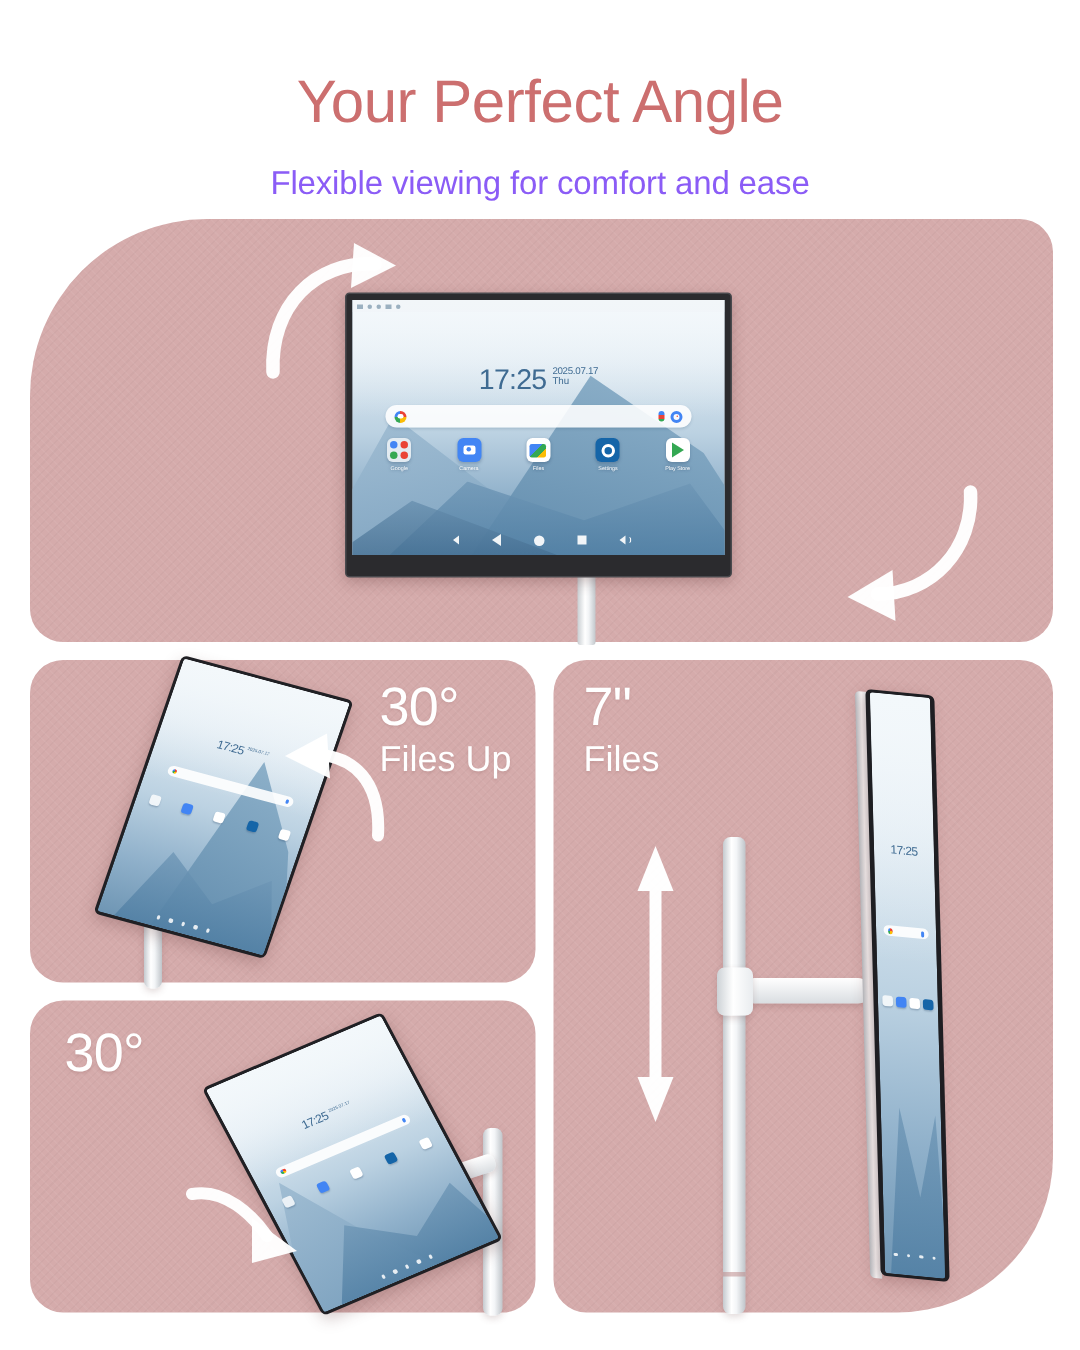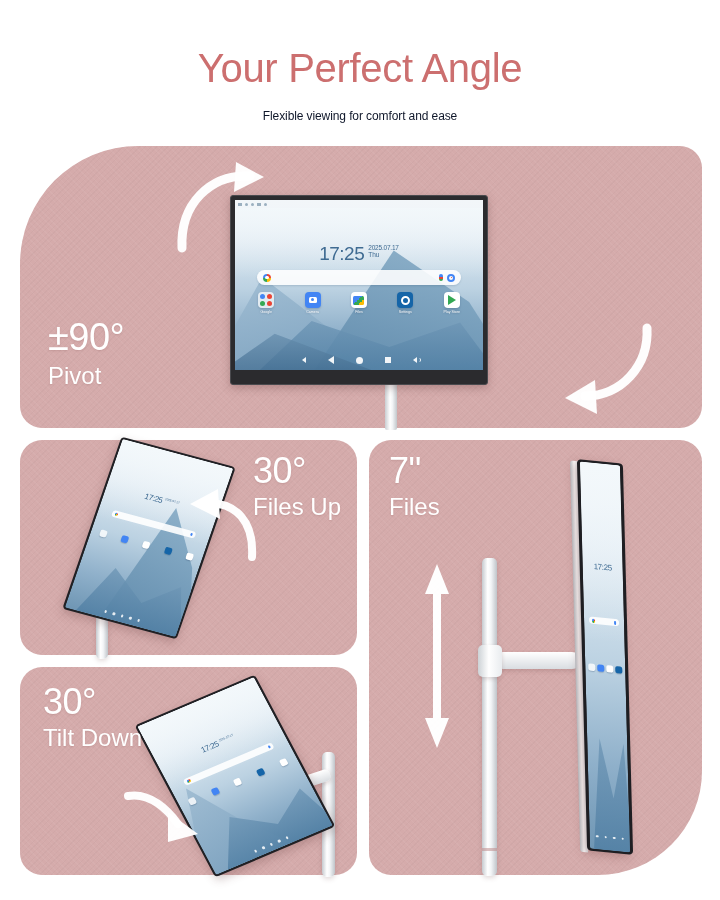--- a/index.html
+++ b/index.html
@@ -11,21 +11,21 @@
   }
   .page { position: relative; width: 720px; height: 685px; background: #fff; }
 
   
   .header { position: absolute; left: 0; top: 0; width: 720px; text-align: center; }
   .title {
     font-size: 40px; font-weight: 400; color: #cc6f6f;
     letter-spacing: -0.3px; line-height: 1; padding-top: 48px;
   }
   .subtitle {
-    font-size: 12px; color: #0f172a; font-weight: 400;
+    font-size: 22px; color: #8b5cf6; font-weight: 400;
     padding-top: 21px; letter-spacing: -0.1px;
   }
 
   
   .panel { position: absolute; background: #d5abab; overflow: hidden; }
   .panel::after {
     content: ""; position: absolute; inset: 0; pointer-events: none;
     background:
       repeating-linear-gradient(45deg, rgba(255,255,255,.045) 0 1px, rgba(0,0,0,0) 1px 4px),
       repeating-linear-gradient(-45deg, rgba(0,0,0,.022) 0 1px, rgba(0,0,0,0) 1px 4px);
@@ -215,24 +215,20 @@
 
 <div class="page">
 
   <div class="header">
     <div class="title">Your Perfect Angle</div>
     <div class="subtitle">Flexible viewing for comfort and ease</div>
   </div>
 
   <div class="panel" id="panel-pivot"></div>
 
-  <div class="cap" id="cap-pivot">
-    <div class="big">±90°</div>
-    <div class="sub">Pivot</div>
-  </div>
 
   <svg class="arrow" style="left:170px; top:162px;" width="110" height="90" viewBox="0 0 110 90">
     <path d="M12 86 C 10 42, 40 12, 80 14" stroke="#ffffff" stroke-width="9" fill="none" stroke-linecap="round" opacity="0.97"></path>
     <path d="M66 0 L94 15 L64 30 Z" fill="#ffffff" opacity="0.97"></path>
   </svg>
 
   <svg class="arrow" style="left:555px; top:322px;" width="100" height="100" viewBox="0 0 100 100">
     <path d="M92 6 C 94 44, 66 74, 30 74" stroke="#ffffff" stroke-width="9" fill="none" stroke-linecap="round" opacity="0.97"></path>
     <path d="M40 58 L10 76 L42 92 Z" fill="#ffffff" opacity="0.97"></path>
   </svg>
@@ -366,21 +362,20 @@
           <b></b>
         </div>
       </div>
     </div>
   </div>
 
   <div class="panel" id="panel-tiltdown"></div>
 
   <div class="cap" id="cap-tiltdown">
     <div class="big">30°</div>
-    <div class="sub">Tilt Down</div>
   </div>
 
   <svg class="arrow" style="left:124px; top:790px;" width="90" height="62" viewBox="0 0 90 62">
     <path d="M4 6 C 26 2, 44 20, 54 34" stroke="#ffffff" stroke-width="8" fill="none" stroke-linecap="round" opacity="0.97"></path>
     <path d="M44 22 L74 44 L44 52 Z" fill="#ffffff" opacity="0.97"></path>
   </svg>
 
   <div class="pole" id="tiltdown-pole"></div>
   <div class="arm" id="tiltdown-arm"></div>
 

